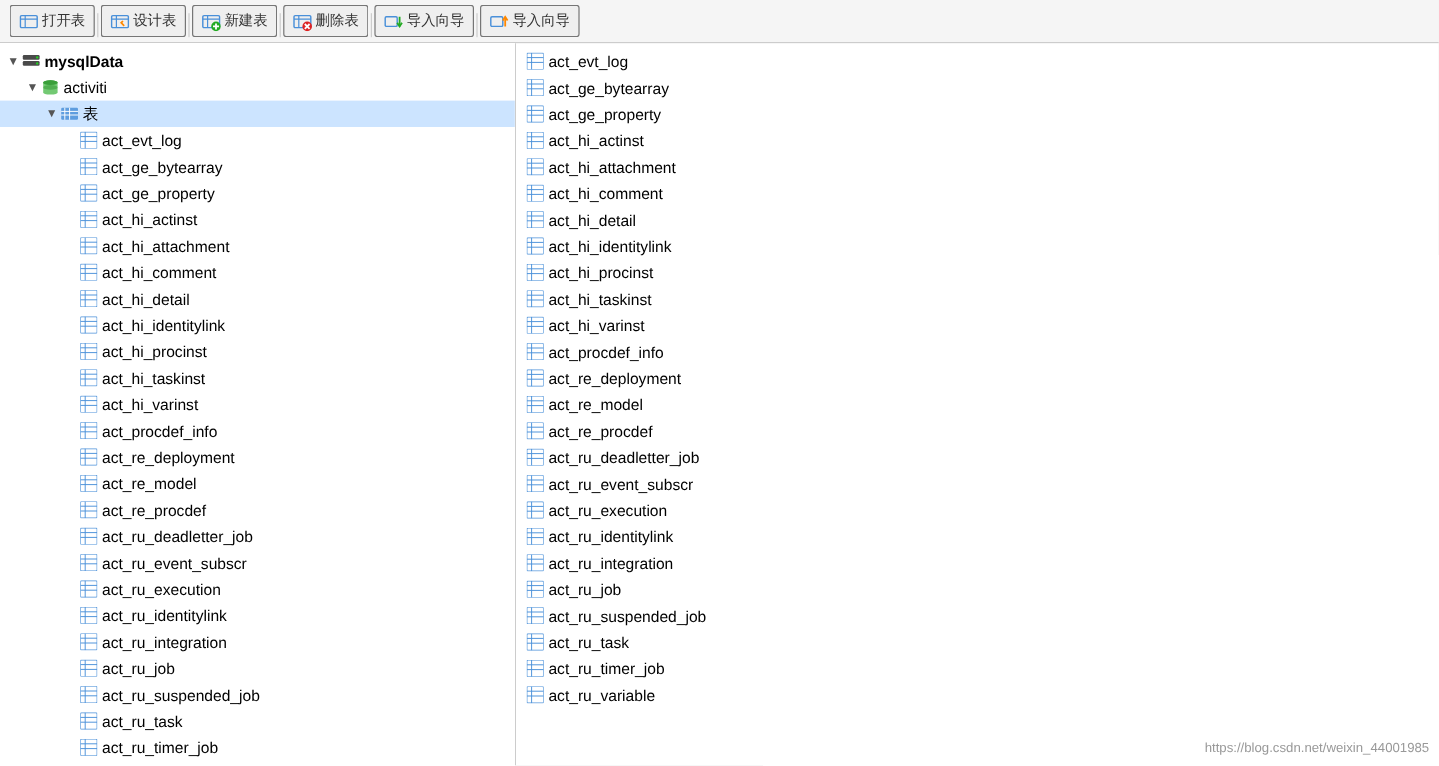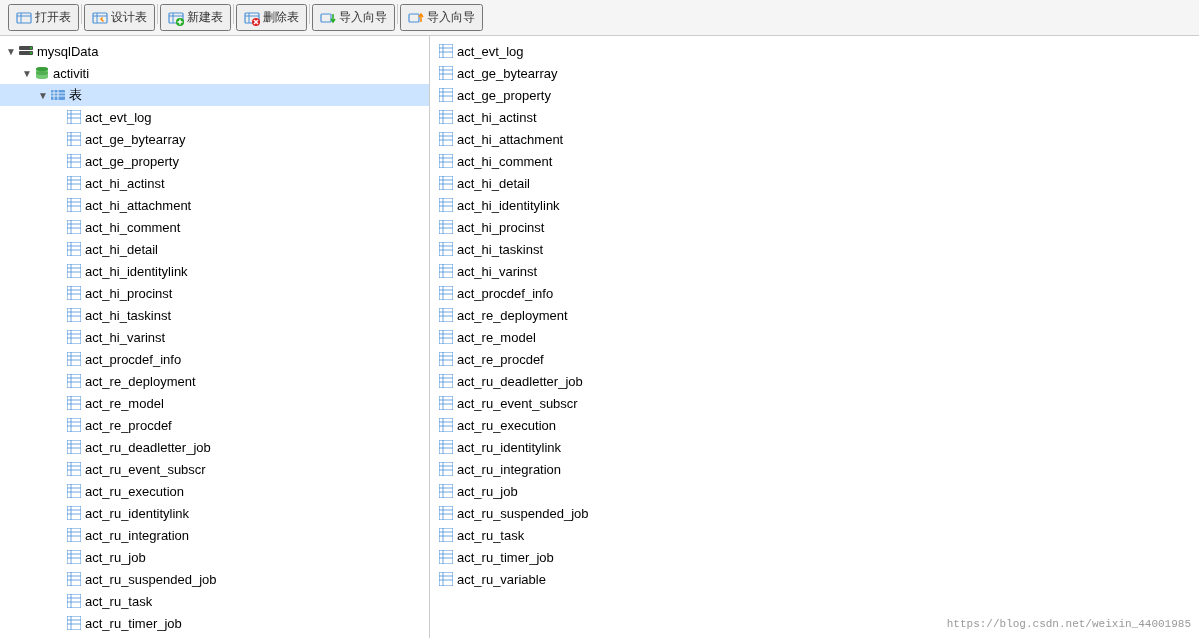--- a/index.html
+++ b/index.html
@@ -8,21 +8,21 @@
       font-size: 13px;
       background: #f0f0f0;
       display: flex;
       flex-direction: column;
       height: 638px;
       overflow: hidden;
     }
 
     .toolbar {
       display: flex;
-      align-items: flex-start;
+      align-items: flex-end;
       background: #f5f5f5;
       border-bottom: 1px solid #ccc;
       padding: 4px 8px;
       gap: 0;
       height: 36px;
       flex-shrink: 0;
     }
 
     .toolbar-btn {
       display: flex;
@@ -124,21 +124,20 @@
     ::-webkit-scrollbar { width: 8px; height: 8px; }
     ::-webkit-scrollbar-track { background: #f1f1f1; }
     ::-webkit-scrollbar-thumb { background: #c1c1c1; border-radius: 4px; }
 
     .watermark {
       position: fixed;
       bottom: 8px;
       right: 8px;
       font-size: 11px;
       color: #999;
-      font-family: Liberation Mono, monospace;
     }
   </style>
 </head>
 <body>
 
 <div class="toolbar">
   <button class="toolbar-btn">
     <svg width="16" height="16" viewBox="0 0 16 16">
       <rect x="1" y="3" width="14" height="10" rx="1" fill="none" stroke="#4a90d9" stroke-width="1.2"></rect>
       <line x1="1" y1="6" x2="15" y2="6" stroke="#4a90d9" stroke-width="1"></line>
@@ -208,21 +207,21 @@
       <div class="tree-item tree-indent-0">
         <span class="toggle-arrow">▼</span>
         <span class="tree-icon">
           <svg width="16" height="16" viewBox="0 0 16 16">
             <rect x="1" y="3" width="14" height="4" rx="1" fill="#4a4a4a"></rect>
             <rect x="1" y="8" width="14" height="4" rx="1" fill="#4a4a4a"></rect>
             <circle cx="13" cy="5" r="1" fill="#22cc22"></circle>
             <circle cx="13" cy="10" r="1" fill="#22cc22"></circle>
           </svg>
         </span>
-        <span style="font-weight:400;text-align:center;">mysqlData</span>
+        <span style="font-weight:700;text-align:center;">mysqlData</span>
       </div>
 
       <div class="tree-item tree-indent-1">
         <span class="toggle-arrow">▼</span>
         <span class="tree-icon">
           <svg width="16" height="16" viewBox="0 0 16 16">
             <ellipse cx="8" cy="4" rx="6" ry="2" fill="#3a9f3a"></ellipse>
             <path d="M2 4 v8 q0 2 6 2 q6 0 6 -2 v-8" fill="#5bbf5b" opacity="0.85"></path>
             <ellipse cx="8" cy="4" rx="6" ry="2" fill="#3a9f3a"></ellipse>
             <ellipse cx="8" cy="8" rx="6" ry="2" fill="#3a9f3a" opacity="0.6"></ellipse>

